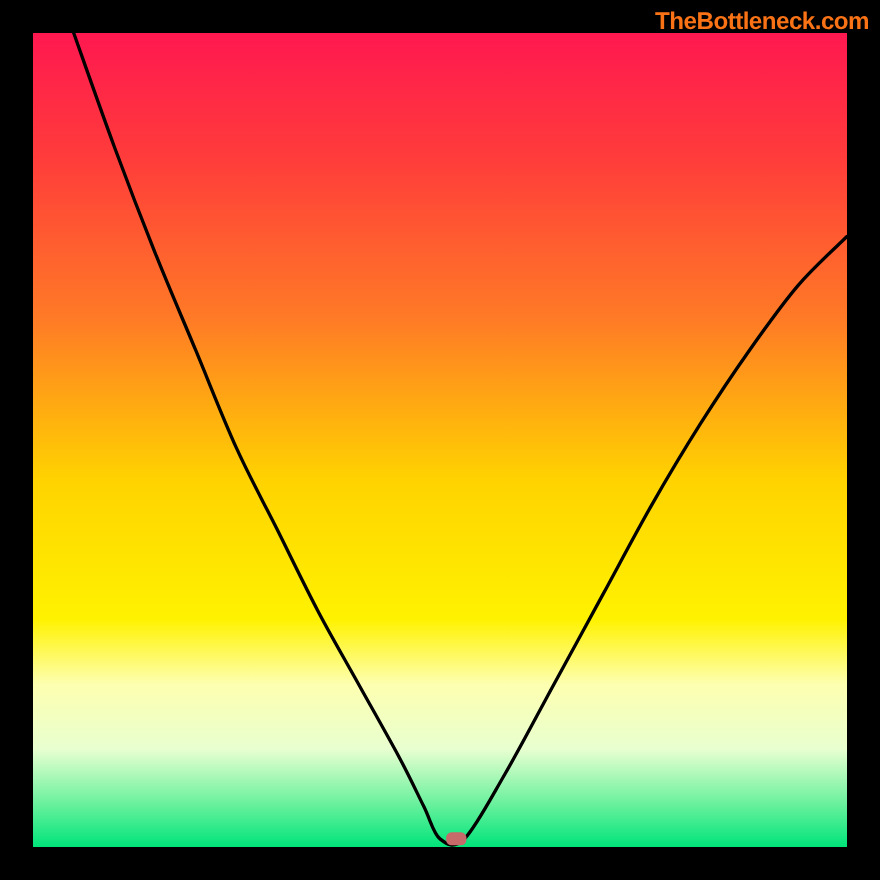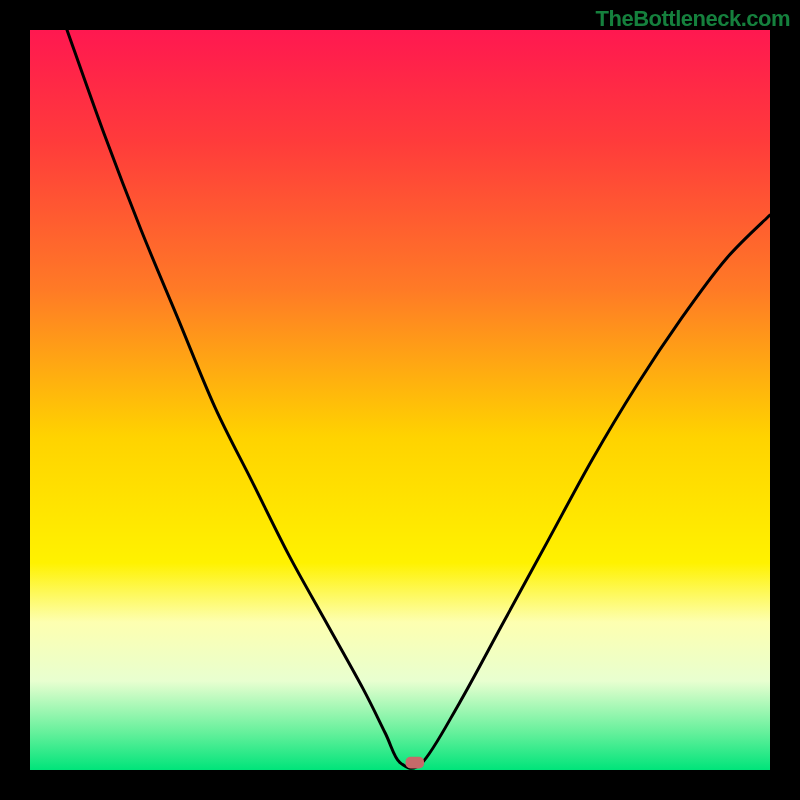--- a/index.html
+++ b/index.html
@@ -17,21 +17,21 @@
     width: 740px;
     height: 740px;
   }
   .watermark {
     position: absolute;
     top: 6px;
     right: 10px;
     font-family: Arial, Helvetica, sans-serif;
     font-size: 22px;
     font-weight: bold;
-    color: #15803d;
+    color: #f97316;
     letter-spacing: -0.5px;
   }
   svg { display: block; }
 </style>
 </head>
 <body>
 
 <div class="container">
   <div class="watermark">TheBottleneck.com</div>
   <div class="plot-area">

